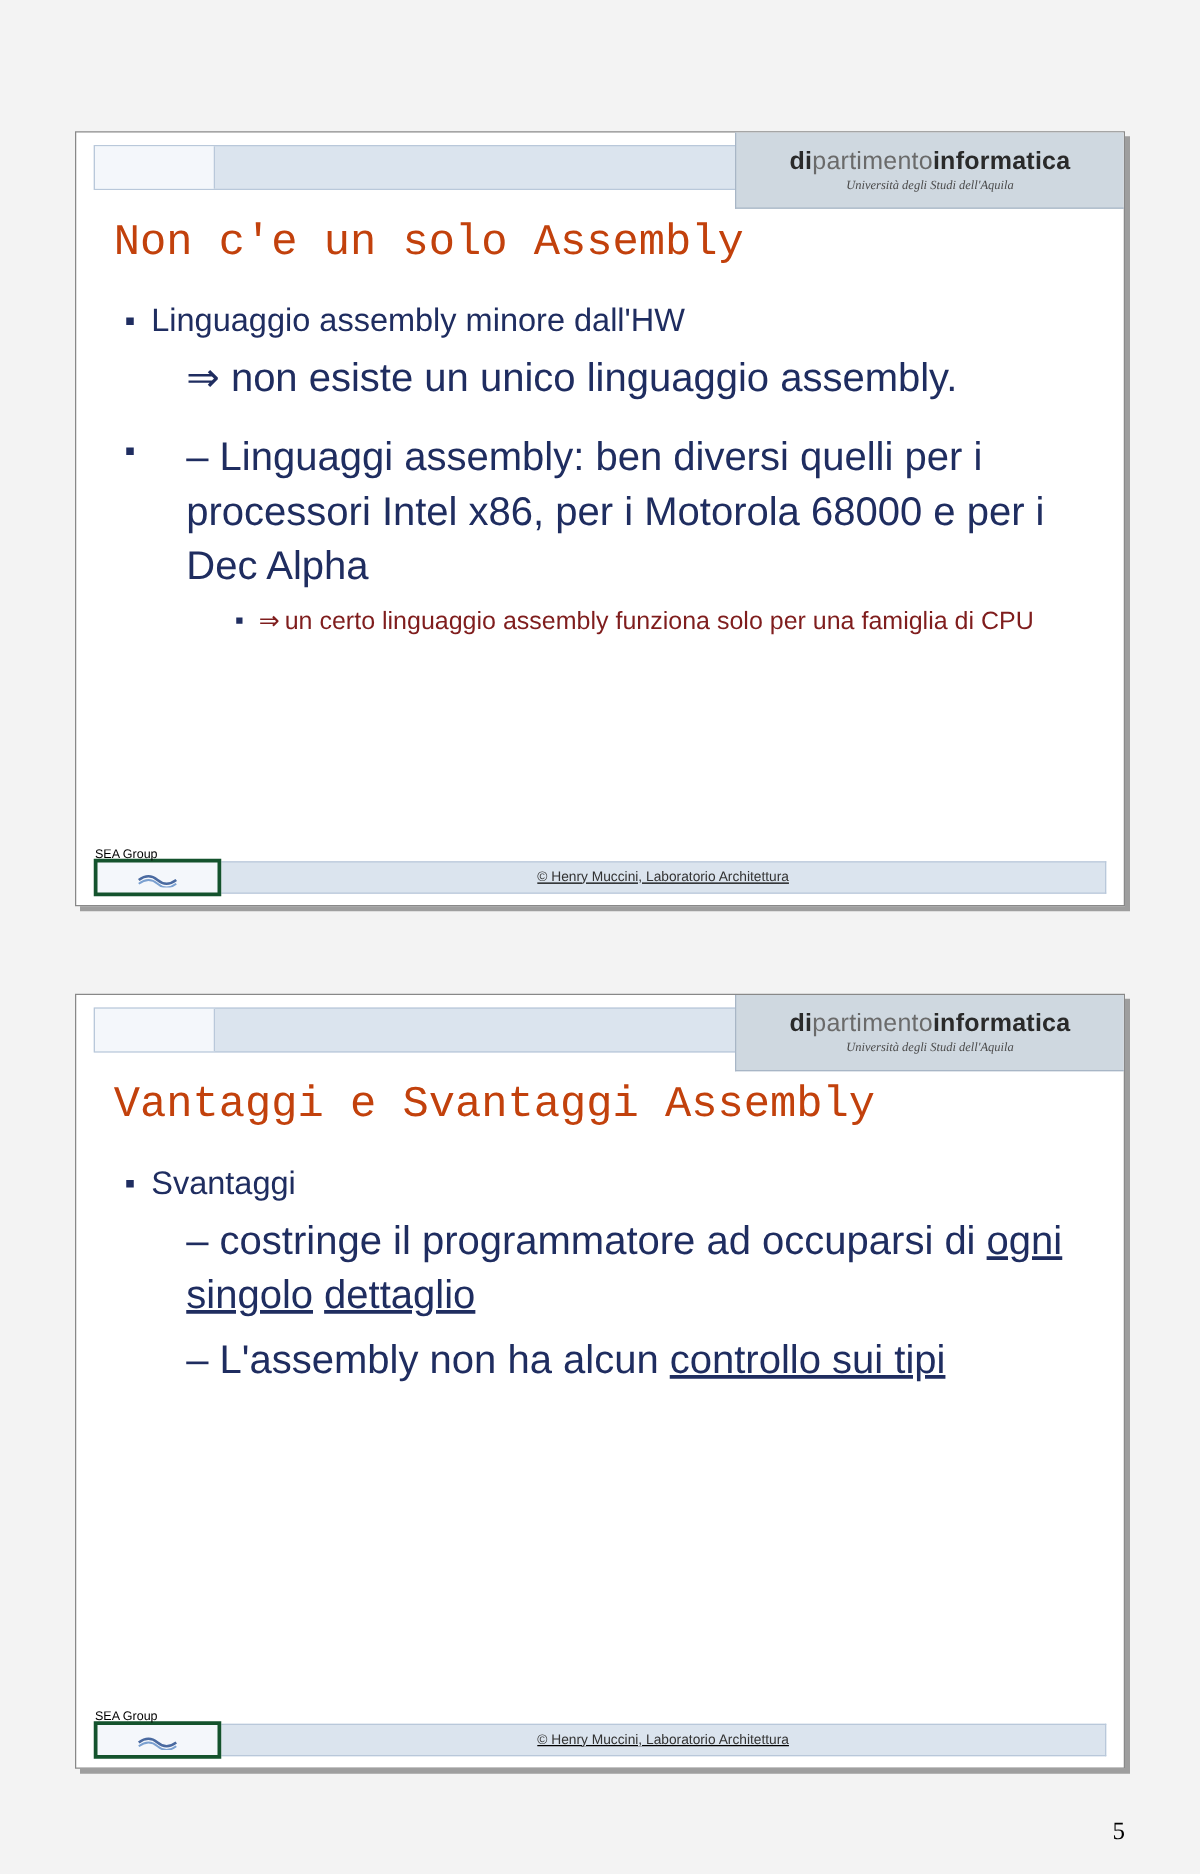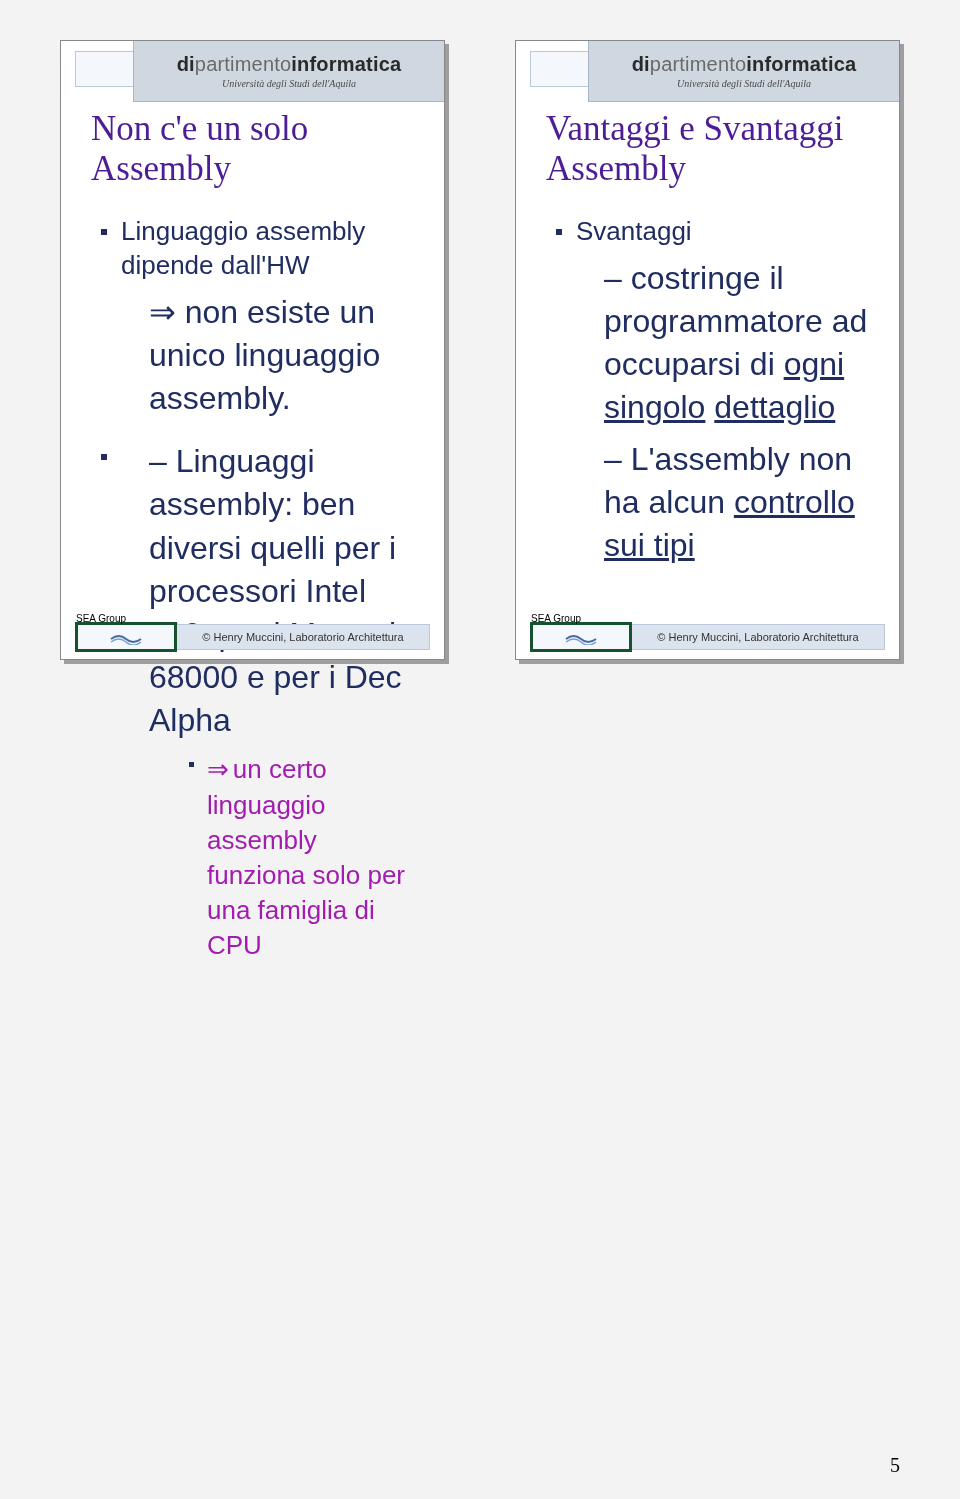--- a/index.html
+++ b/index.html
@@ -10,21 +10,21 @@
     color: #000;
     width: 960px;
   }
   .page {
     width: 960px;
     height: 1499px;
     position: relative;
     box-sizing: border-box;
     padding: 40px 60px 20px 60px;
     display: flex;
-    flex-direction: row;
+    flex-direction: column;
     justify-content: center;
     gap: 70px;
   }
 
   .slide-frame {
     width: 840px;
     height: 620px;
     background: #fff;
     border: 1px solid #888;
     box-shadow: 4px 4px 0 rgba(0,0,0,0.35);
@@ -87,22 +87,22 @@
   .slide-body {
     position: absolute;
     top: 58px;
     left: 30px;
     right: 30px;
     bottom: 40px;
   }
 
   .slide-title {
     font-size: 35px;
-    color: #4c1d95;
-    font-family: Liberation Serif, serif;
+    color: #c2410c;
+    font-family: Liberation Mono, monospace;
     margin: 10px 0 26px 0;
     font-weight: 400;
   }
 
   ul.level1 {
     list-style: none;
     padding: 0 0 0 10px;
     margin: 0;
   }
   ul.level1 > li {
@@ -131,22 +131,22 @@
   }
   .sub1.arrow::before {
     content: "⇒ ";
   }
   .sub1.dash::before {
     content: "– ";
   }
 
   .sub2 {
     margin: 10px 0 0 68px;
-    font-size: 26px;
-    color: #a21caf;
+    font-size: 20px;
+    color: #7f1d1d;
     line-height: 1.35;
     position: relative;
     padding-left: 18px;
   }
   .sub2::before {
     content: "";
     position: absolute;
     left: 0;
     top: 10px;
     width: 5px;
@@ -181,20 +181,21 @@
   }
   .footer-right {
     flex: 1;
     height: 100%;
     background: #dbe4ee;
     border: 1px solid #b9c8da;
     border-left: none;
     display: flex;
     align-items: center;
     justify-content: center;
+    text-decoration: underline;
   }
   .footer-caption {
     font-size: 11px;
     color: #333;
   }
   .sea-label {
     position: absolute;
     left: -2px;
     top: -12px;
     font-size: 10px;
@@ -229,21 +230,21 @@
       <div class="brand-main">
         <span class="dark">di</span><span class="light">partimento</span><span class="dark">informatica</span>
       </div>
       <div class="brand-sub">Università degli Studi dell'Aquila</div>
     </div>
 
     <div class="slide-body">
       <div class="slide-title">Non c'e un solo Assembly</div>
       <ul class="level1">
         <li>
-          <span>Linguaggio assembly dipende dall'HW</span>
+          <span>Linguaggio assembly minore dall'HW</span>
           <div class="sub1 arrow">
             <span>non esiste un unico linguaggio assembly.</span>
           </div>
         </li>
         <li>
           <div class="sub1 dash">
             <span>Linguaggi assembly: ben diversi quelli per i processori Intel x86, per i Motorola 68000 e per i Dec Alpha</span>
           </div>
           <div class="sub2 arrow-text">
             <span class="arrow-glyph">⇒</span><span>un certo linguaggio assembly funziona solo per una famiglia di CPU</span>

